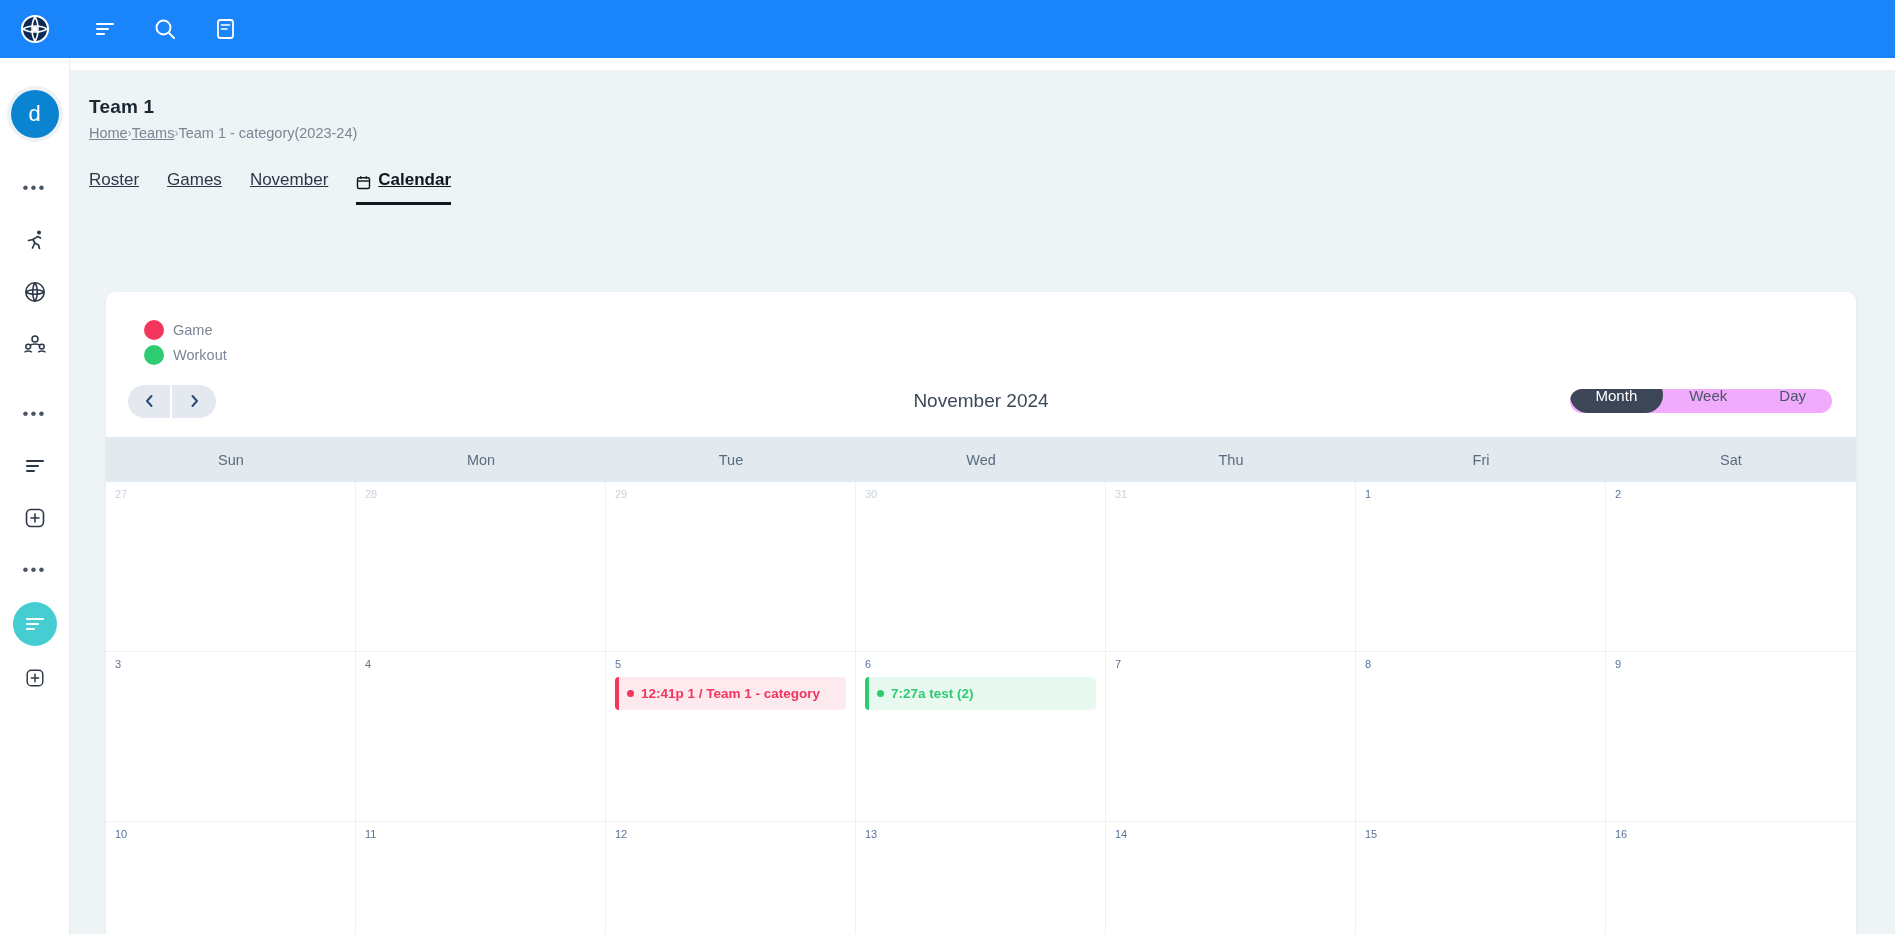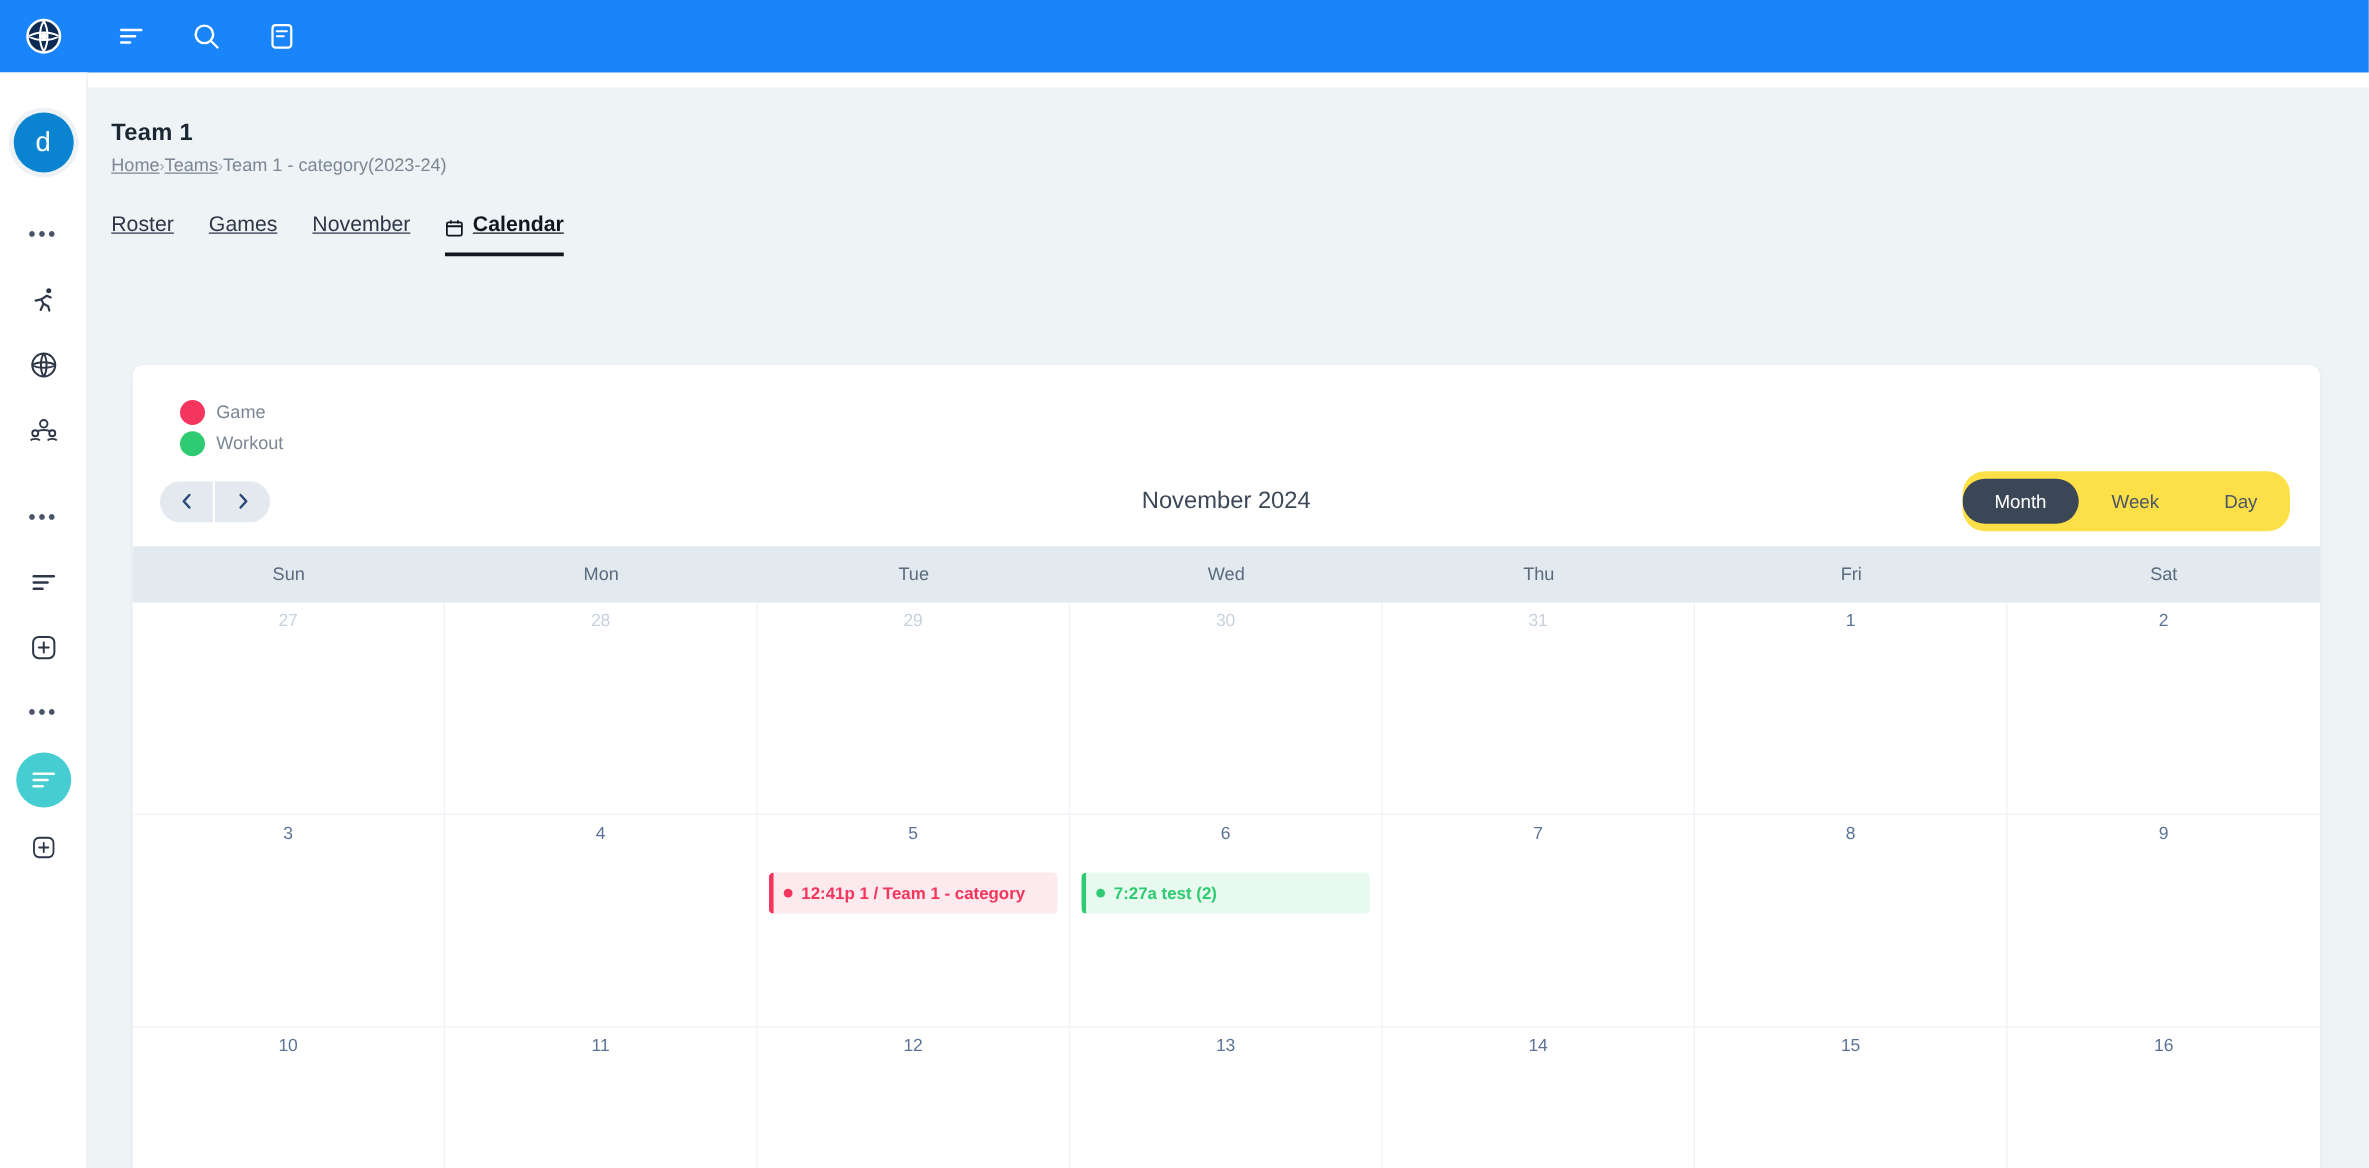--- a/index.html
+++ b/index.html
@@ -130,23 +130,23 @@
   .nav-btn.prev { border-radius: 17px 0 0 17px; border-right: 2px solid #ffffff; }
   .nav-btn.next { border-radius: 0 17px 17px 0; }
 
   .cal-title {
     position: absolute; left: 0; right: 0;
     text-align: center;
     font-size: 19px; color: #3c4858;
   }
   .view-toggle {
     position: absolute; right: 24px;
-    display: flex; align-items: center;
-    background: #fde047; border-radius: 18px;
-    height: 48px;
+    display: flex; align-items: flex-end;
+    background: #f0abfc; border-radius: 18px;
+    height: 24px;
     overflow: hidden;
   }
   .view-btn {
     padding: 0 26px; height: 36px;
     display: flex; align-items: center;
     font-size: 15px; color: #4a5568;
     cursor: pointer;
   }
   .view-btn.active { background: #3b4656; color: #ffffff; border-radius: 18px; }
 
@@ -164,27 +164,27 @@
   .grid-body { display: grid; grid-template-columns: repeat(7, 1fr); }
   .cell {
     height: 170px;
     border-right: 1px solid #eef1f5;
     border-bottom: 1px solid #eef1f5;
     padding: 6px 9px 0 9px;
     position: relative;
   }
   .cell:nth-child(7n) { border-right: none; }
   .daynum {
-    text-align: center;
-    font-size: 14px; color: #5b7496;
+    text-align: left;
+    font-size: 11px; color: #5b7496;
   }
   .daynum.muted { color: #c8d2de; }
 
   .event {
-    margin-top: 24px;
+    margin-top: 7px;
     height: 33px;
     border-radius: 4px;
     display: flex; align-items: center;
     padding: 0 8px;
     font-size: 13.5px; font-weight: bold;
     cursor: pointer;
     overflow: hidden; white-space: nowrap;
   }
   .event .ev-dot { width: 7px; height: 7px; border-radius: 50%; margin-right: 7px; flex: 0 0 auto; }
   .event.game { background: #fdeaee; color: #f4355e; border-left: 4px solid #f4355e; }

